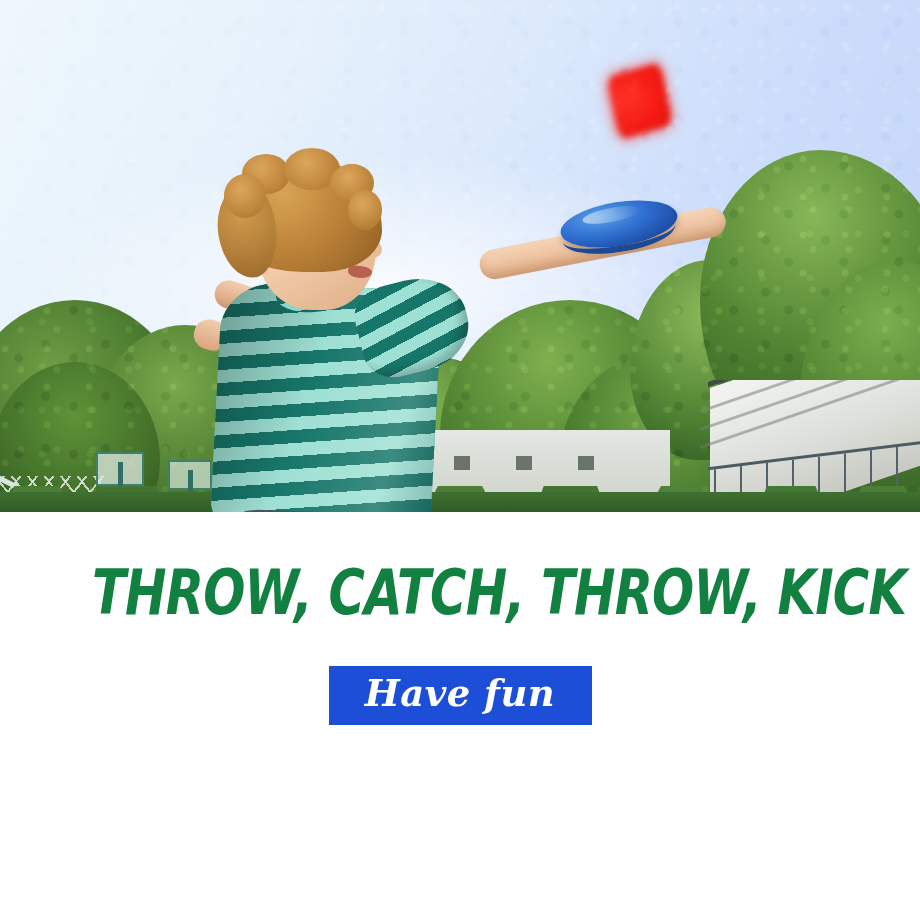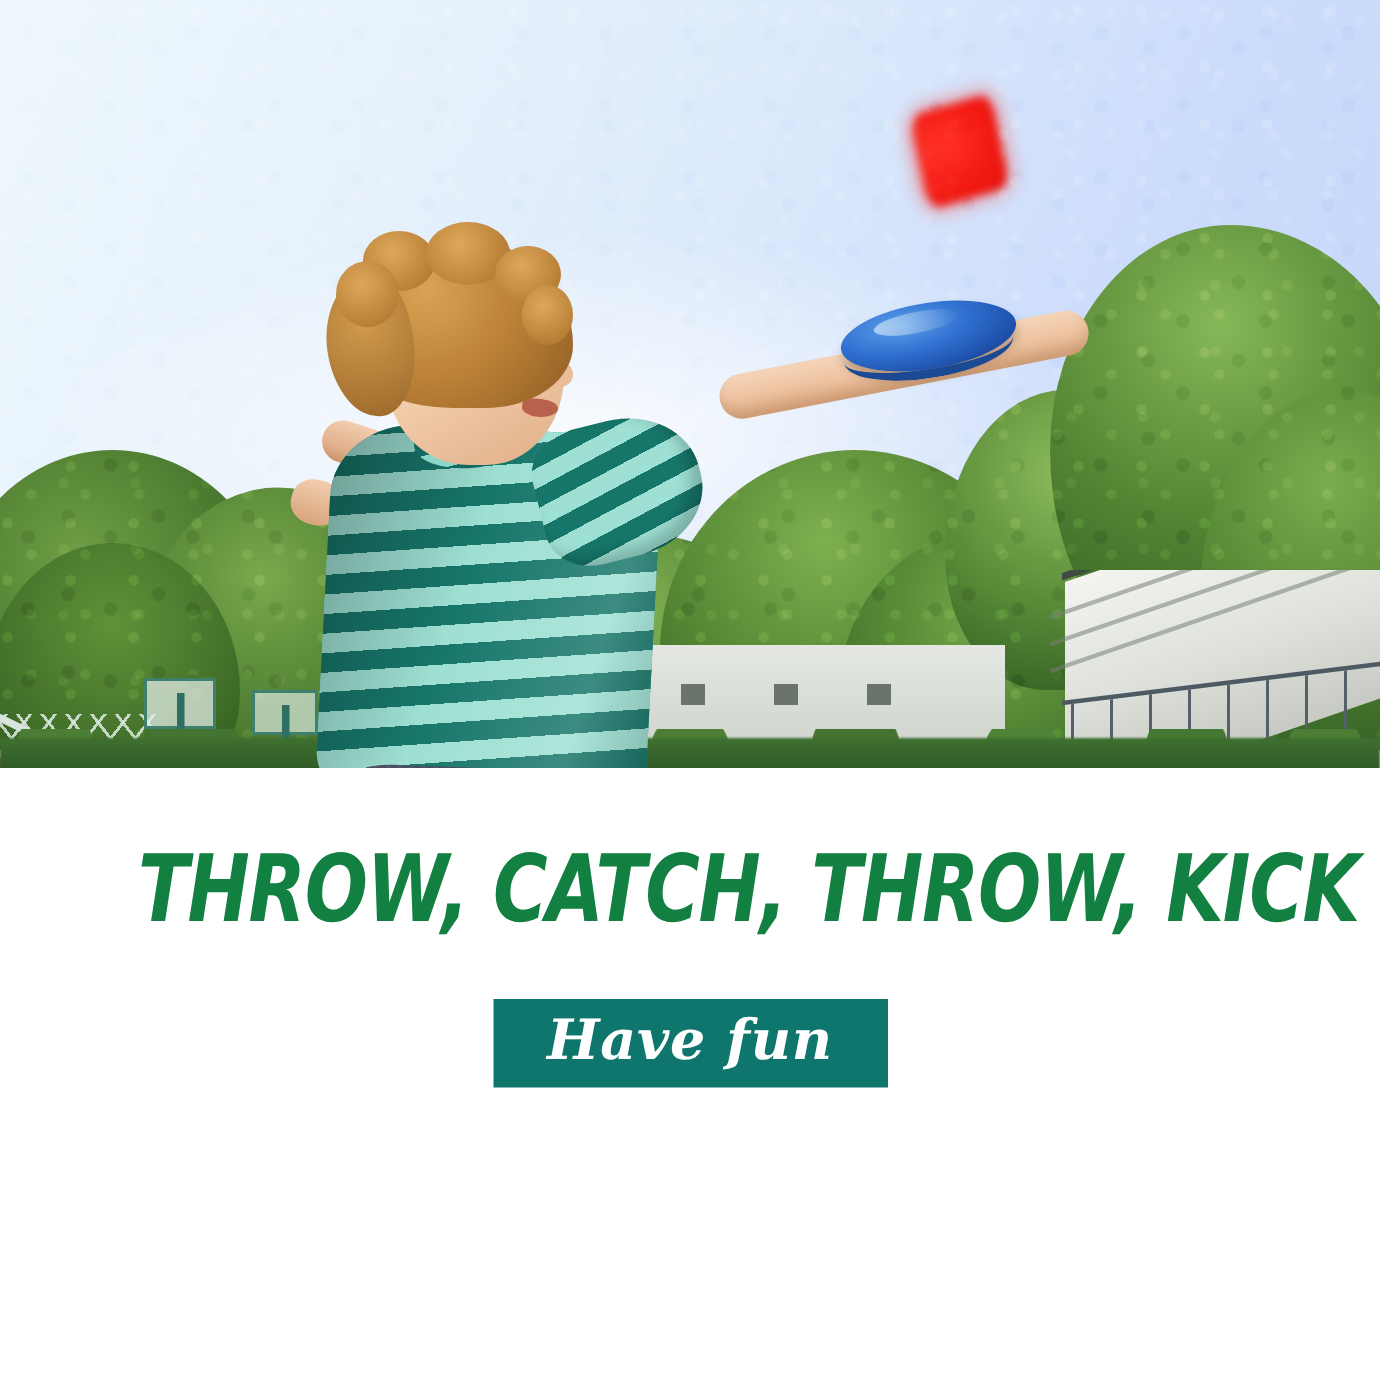--- a/index.html
+++ b/index.html
@@ -408,21 +408,21 @@
     white-space: nowrap;
   }
   .badge-row {
     position:absolute;
     left:0; top:154px;
     width:920px;
     text-align:center;
   }
   .badge {
     display:inline-block;
-    background:#0f766e;
+    background:#1d4ed8;
     padding:8px 34px 12px;
     min-width:195px;
   }
   .badge-text {
     font-family: "DejaVu Serif", serif;
     font-style: italic;
     font-weight: 700;
     font-size: 37px;
     line-height: 1.05;
     color:#ffffff;

